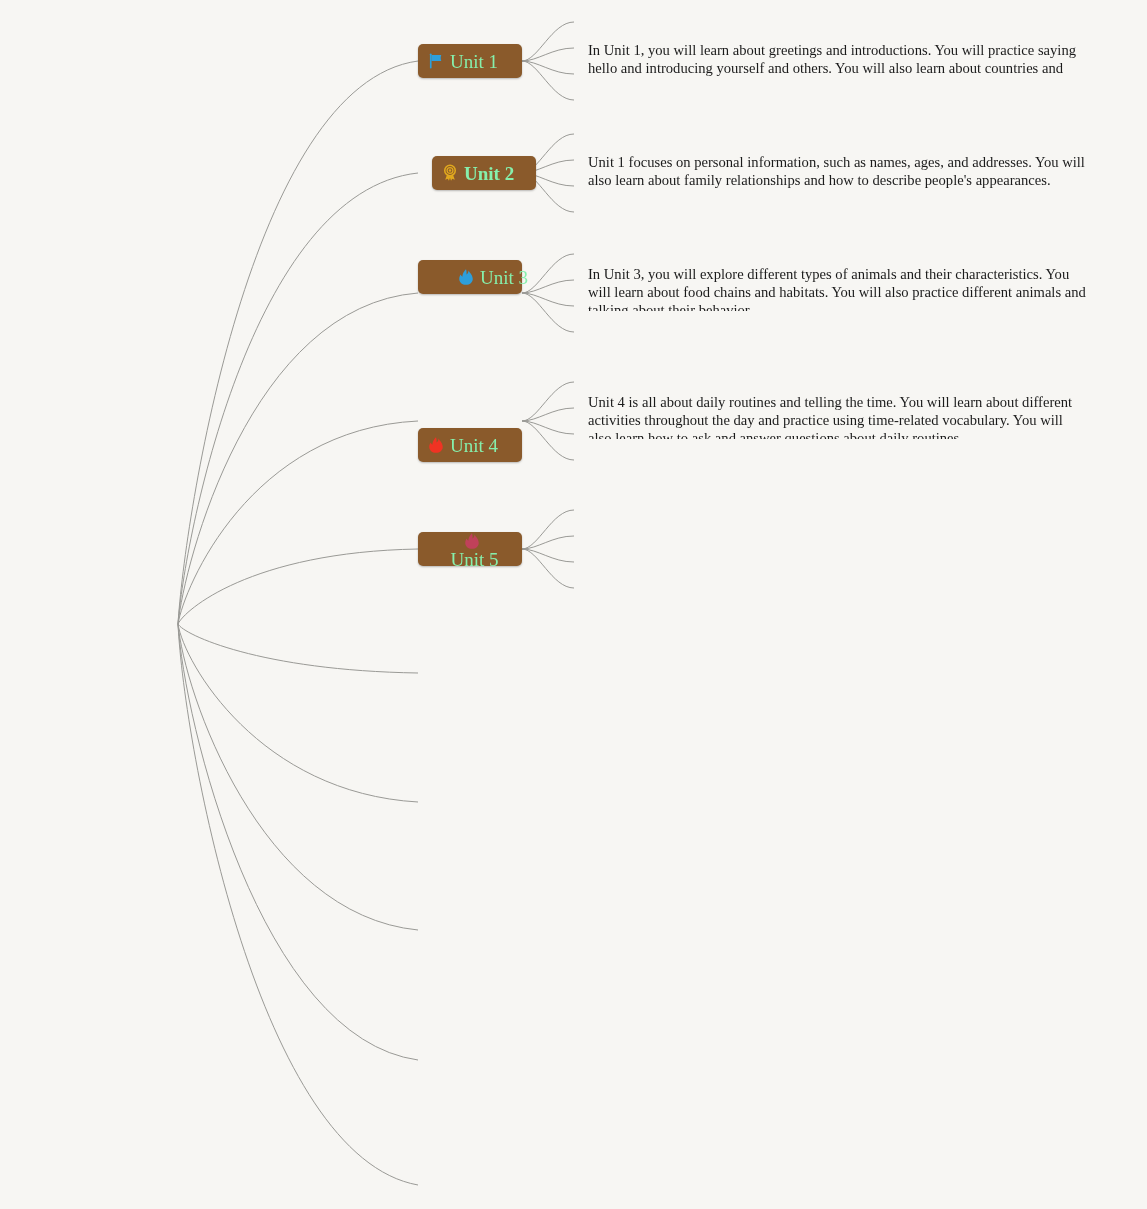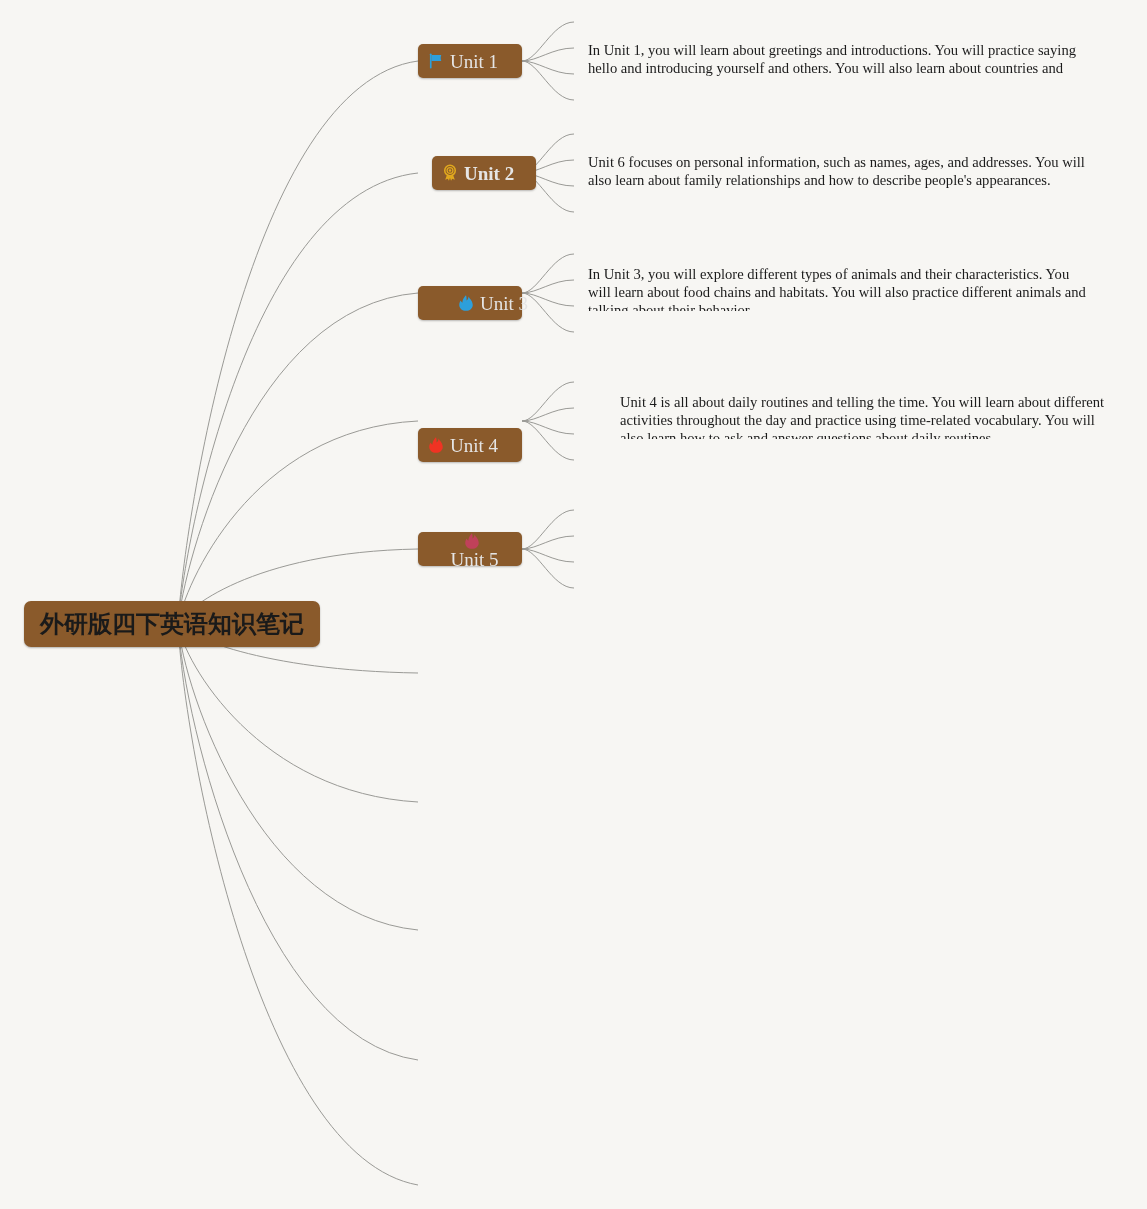--- a/index.html
+++ b/index.html
@@ -69,21 +69,21 @@
   .unit-icon {
     width: 18px;
     height: 18px;
     margin-right: 5px;
     flex: 0 0 18px;
     display: block;
   }
   .unit-label {
     font-family: "Liberation Serif", "DejaVu Serif", serif;
     font-size: 19px;
-    color: #e5e5e5;
+    color: #86efac;
     line-height: 1;
     white-space: nowrap;
   }
 
   
   .desc {
     position: absolute;
     left: 588px;
     width: 500px;
     font-family: "Liberation Serif", "DejaVu Serif", serif;
@@ -129,23 +129,20 @@
         <path d="M522,421 C538,421 552,408 574,408"></path>
         <path d="M522,421 C538,421 552,434 574,434"></path>
         <path d="M522,421 C538,421 552,460 574,460"></path>
         <path d="M522,549 C538,549 552,510 574,510"></path>
         <path d="M522,549 C538,549 552,536 574,536"></path>
         <path d="M522,549 C538,549 552,562 574,562"></path>
         <path d="M522,549 C538,549 552,588 574,588"></path>
       </g>
   </svg>
 
-  <div class="root-node">
-    <span class="root-label">外研版四下英语知识笔记</span>
-  </div>
 
   <div id="nodes-layer">
       <div class="unit-node" style="left: 418px; top: 44px;">
         <span style="display: flex; align-items: center;">
           <svg xmlns="http://www.w3.org/2000/svg" viewBox="0 0 24 24" class="unit-icon">
             <path d="M5 3 L5 21" stroke="#2d9fdb" stroke-width="2.2" stroke-linecap="round" fill="none"></path>
             <path d="M6 4 L19 4 C18 7 18 9 19 12 L6 12 Z" fill="#2d9fdb"></path>
           </svg>
         </span>
         <span class="unit-label">Unit 1</span>
@@ -155,21 +152,21 @@
           <svg xmlns="http://www.w3.org/2000/svg" viewBox="0 0 24 24" class="unit-icon">
             <path d="M8.2 13.5 L5.6 21 L9 19.6 L10.6 22.4 L12.6 16.5 Z" fill="#e0a81e"></path>
             <path d="M15.8 13.5 L18.4 21 L15 19.6 L13.4 22.4 L11.4 16.5 Z" fill="#e0a81e"></path>
             <circle cx="12" cy="8.6" r="7" fill="none" stroke="#e0a81e" stroke-width="2.1"></circle>
             <circle cx="12" cy="8.6" r="3.9" fill="none" stroke="#e0a81e" stroke-width="1.7"></circle>
             <circle cx="12" cy="8.6" r="1.6" fill="#e0a81e"></circle>
           </svg>
         </span>
         <span class="unit-label">Unit 2</span>
       </div>
-      <div class="unit-node" style="left: 418px; top: 286px; padding-left: 39px;">
+      <div class="unit-node" style="left: 418px; top: 260px; padding-left: 39px;">
         <span style="display: flex; align-items: center;">
           <svg xmlns="http://www.w3.org/2000/svg" viewBox="0 0 24 24" class="unit-icon">
             <path d="M12 1.8 C12 1.8 7.2 6.5 7.2 11.6 C5.4 10.8 5 8.8 5 8.8 C3.6 10.6 3 12.8 3 14.6 C3 19.2 7 22.4 12 22.4 C17 22.4 21 19.2 21 14.6 C21 9.6 17.2 6.6 15.4 3.2 C15.4 6.2 13.6 8 12.6 8.6 C13.4 6 12 1.8 12 1.8 Z" fill="#2d9fdb"></path>
           </svg>
         </span>
         <span class="unit-label">Unit 3</span>
       </div>
       <div class="unit-node" style="left: 418px; top: 428px;">
         <span style="display: flex; align-items: center;">
           <svg xmlns="http://www.w3.org/2000/svg" viewBox="0 0 24 24" class="unit-icon">
@@ -182,18 +179,18 @@
         <span style="display: flex; align-items: center;">
           <svg xmlns="http://www.w3.org/2000/svg" viewBox="0 0 24 24" class="unit-icon">
             <path d="M12 1.8 C12 1.8 7.2 6.5 7.2 11.6 C5.4 10.8 5 8.8 5 8.8 C3.6 10.6 3 12.8 3 14.6 C3 19.2 7 22.4 12 22.4 C17 22.4 21 19.2 21 14.6 C21 9.6 17.2 6.6 15.4 3.2 C15.4 6.2 13.6 8 12.6 8.6 C13.4 6 12 1.8 12 1.8 Z" fill="#c0415a"></path>
           </svg>
         </span>
         <span class="unit-label">Unit 5</span>
       </div>
     </div>
   <div id="desc-layer">
       <div class="desc" style="top: 41px; max-height: 36px;">In Unit 1, you will learn about greetings and introductions. You will practice saying hello and introducing yourself and others. You will also learn about countries and nationalities.</div>
-      <div class="desc" style="top: 153px; max-height: 36px;">Unit 6 focuses on personal information, such as names, ages, and addresses. You will also learn about family relationships and how to describe people's appearances.</div>
+      <div class="desc" style="top: 153px; max-height: 36px;">Unit 1 focuses on personal information, such as names, ages, and addresses. You will also learn about family relationships and how to describe people's appearances.</div>
       <div class="desc" style="top: 265px; max-height: 46px;">In Unit 3, you will explore different types of animals and their characteristics. You will learn about food chains and habitats. You will also practice different animals and talking about their behavior.</div>
-      <div class="desc" style="top: 393px; max-height: 46px; margin-left: 32px;">Unit 4 is all about daily routines and telling the time. You will learn about different activities throughout the day and practice using time-related vocabulary. You will also learn how to ask and answer questions about daily routines.</div>
+      <div class="desc" style="top: 393px; max-height: 46px;">Unit 4 is all about daily routines and telling the time. You will learn about different activities throughout the day and practice using time-related vocabulary. You will also learn how to ask and answer questions about daily routines.</div>
     </div>
 
 </div>
 
 </body></html>

